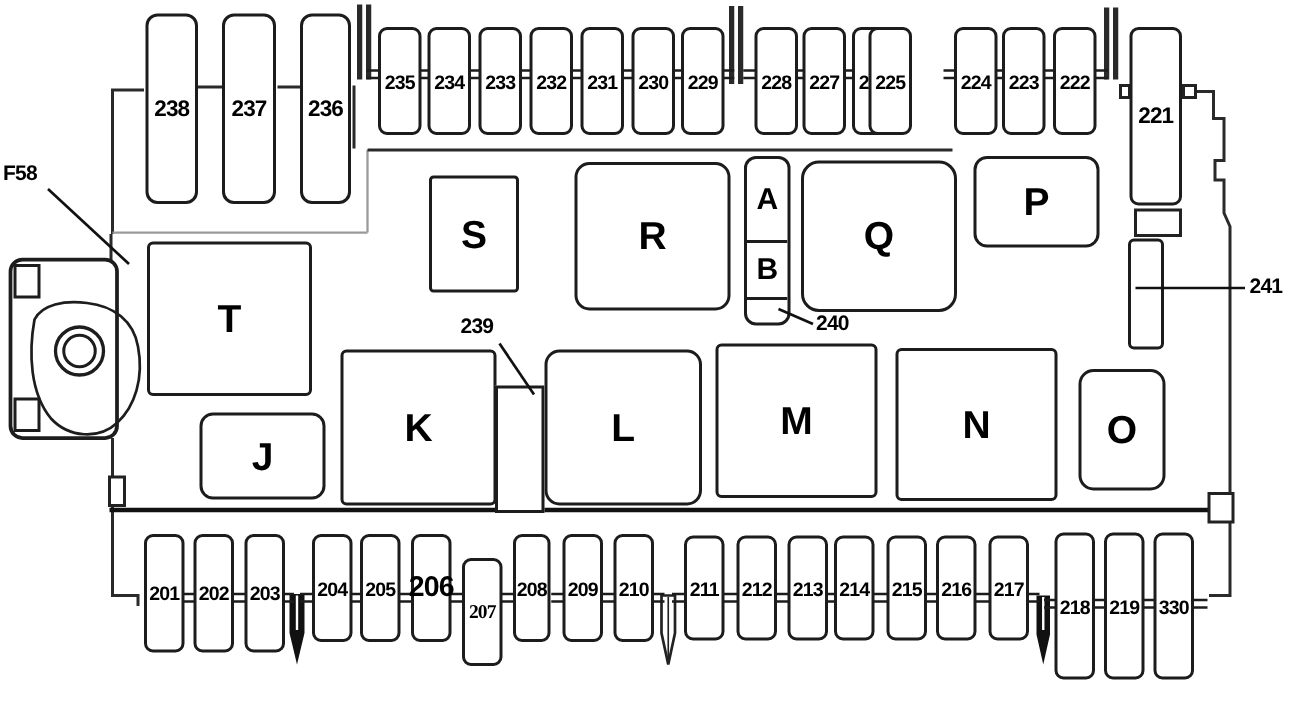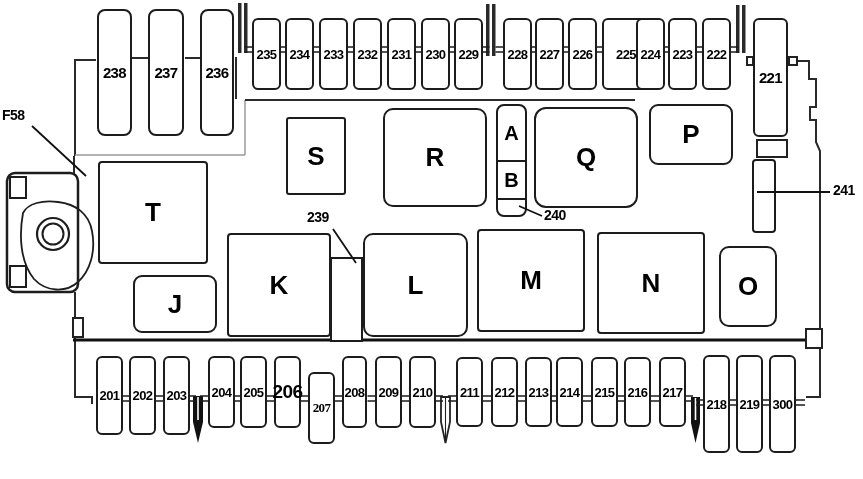--- a/index.html
+++ b/index.html
@@ -158,21 +158,21 @@
       </div>
       <div class="fuse" style="left: 503px; top: 18px; width: 29px; height: 72px; border-radius: 6px;">
         <span class="num" style="font-size: 13px;">228</span>
       </div>
       <div class="fuse" style="left: 535px; top: 18px; width: 29px; height: 72px; border-radius: 6px;">
         <span class="num" style="font-size: 13px;">227</span>
       </div>
       <div class="fuse" style="left: 568px; top: 18px; width: 29px; height: 72px; border-radius: 6px; align-items: center;">
         <span class="num" style="font-size: 13px;">226</span>
       </div>
-      <div class="fuse" style="left: 602px; top: 18px; width: 48px; height: 72px; border-radius: 6px;">
+      <div class="fuse" style="left: 579px; top: 18px; width: 29px; height: 72px; border-radius: 6px;">
         <span class="num" style="font-size: 13px;">225</span>
       </div>
       <div class="fuse" style="left: 636px; top: 18px; width: 29px; height: 72px; border-radius: 6px;">
         <span class="num" style="font-size: 13px;">224</span>
       </div>
       <div class="fuse" style="left: 668px; top: 18px; width: 29px; height: 72px; border-radius: 6px;">
         <span class="num" style="font-size: 13px;">223</span>
       </div>
       <div class="fuse" style="left: 702px; top: 18px; width: 29px; height: 72px; border-radius: 6px;">
         <span class="num" style="font-size: 13px;">222</span>
@@ -231,21 +231,21 @@
       <div class="fuse" style="left: 659px; top: 357px; width: 27px; height: 70px; border-radius: 6px;">
         <span class="num" style="font-size: 13px;">217</span>
       </div>
       <div class="fuse" style="left: 703px; top: 355px; width: 27px; height: 98px; border-radius: 6px;">
         <span class="num" style="font-size: 13px;">218</span>
       </div>
       <div class="fuse" style="left: 736px; top: 355px; width: 27px; height: 98px; border-radius: 6px;">
         <span class="num" style="font-size: 13px;">219</span>
       </div>
       <div class="fuse" style="left: 769px; top: 355px; width: 27px; height: 98px; border-radius: 6px;">
-        <span class="num" style="font-size: 13px;">300</span>
+        <span class="num" style="font-size: 13px;">330</span>
       </div>
       <div class="relay" style="left: 98px; top: 161px; width: 110px; height: 103px; border-radius: 4px;">
         <span class="letter">T</span>
       </div>
       <div class="relay" style="left: 286px; top: 117px; width: 60px; height: 78px; border-radius: 3px;">
         <span class="letter">S</span>
       </div>
       <div class="relay" style="left: 383px; top: 108px; width: 104px; height: 99px; border-radius: 10px;">
         <span class="letter">R</span>
       </div>

